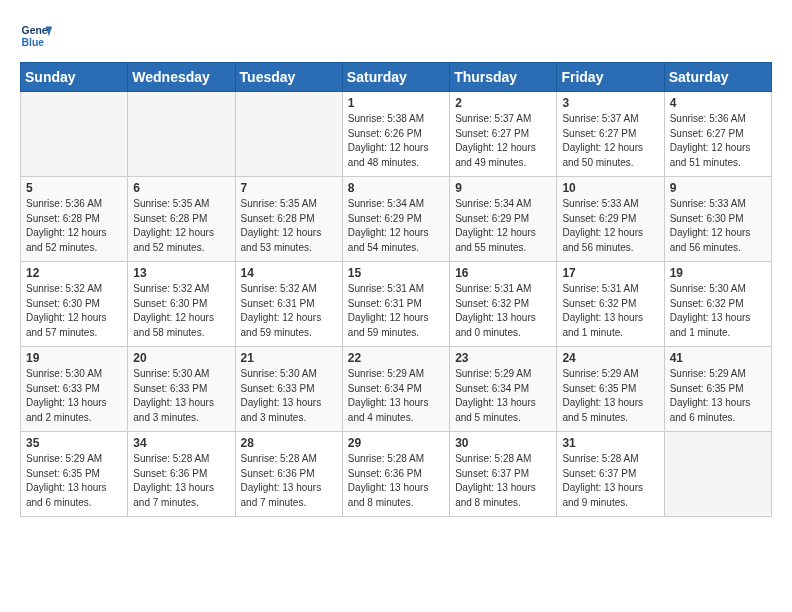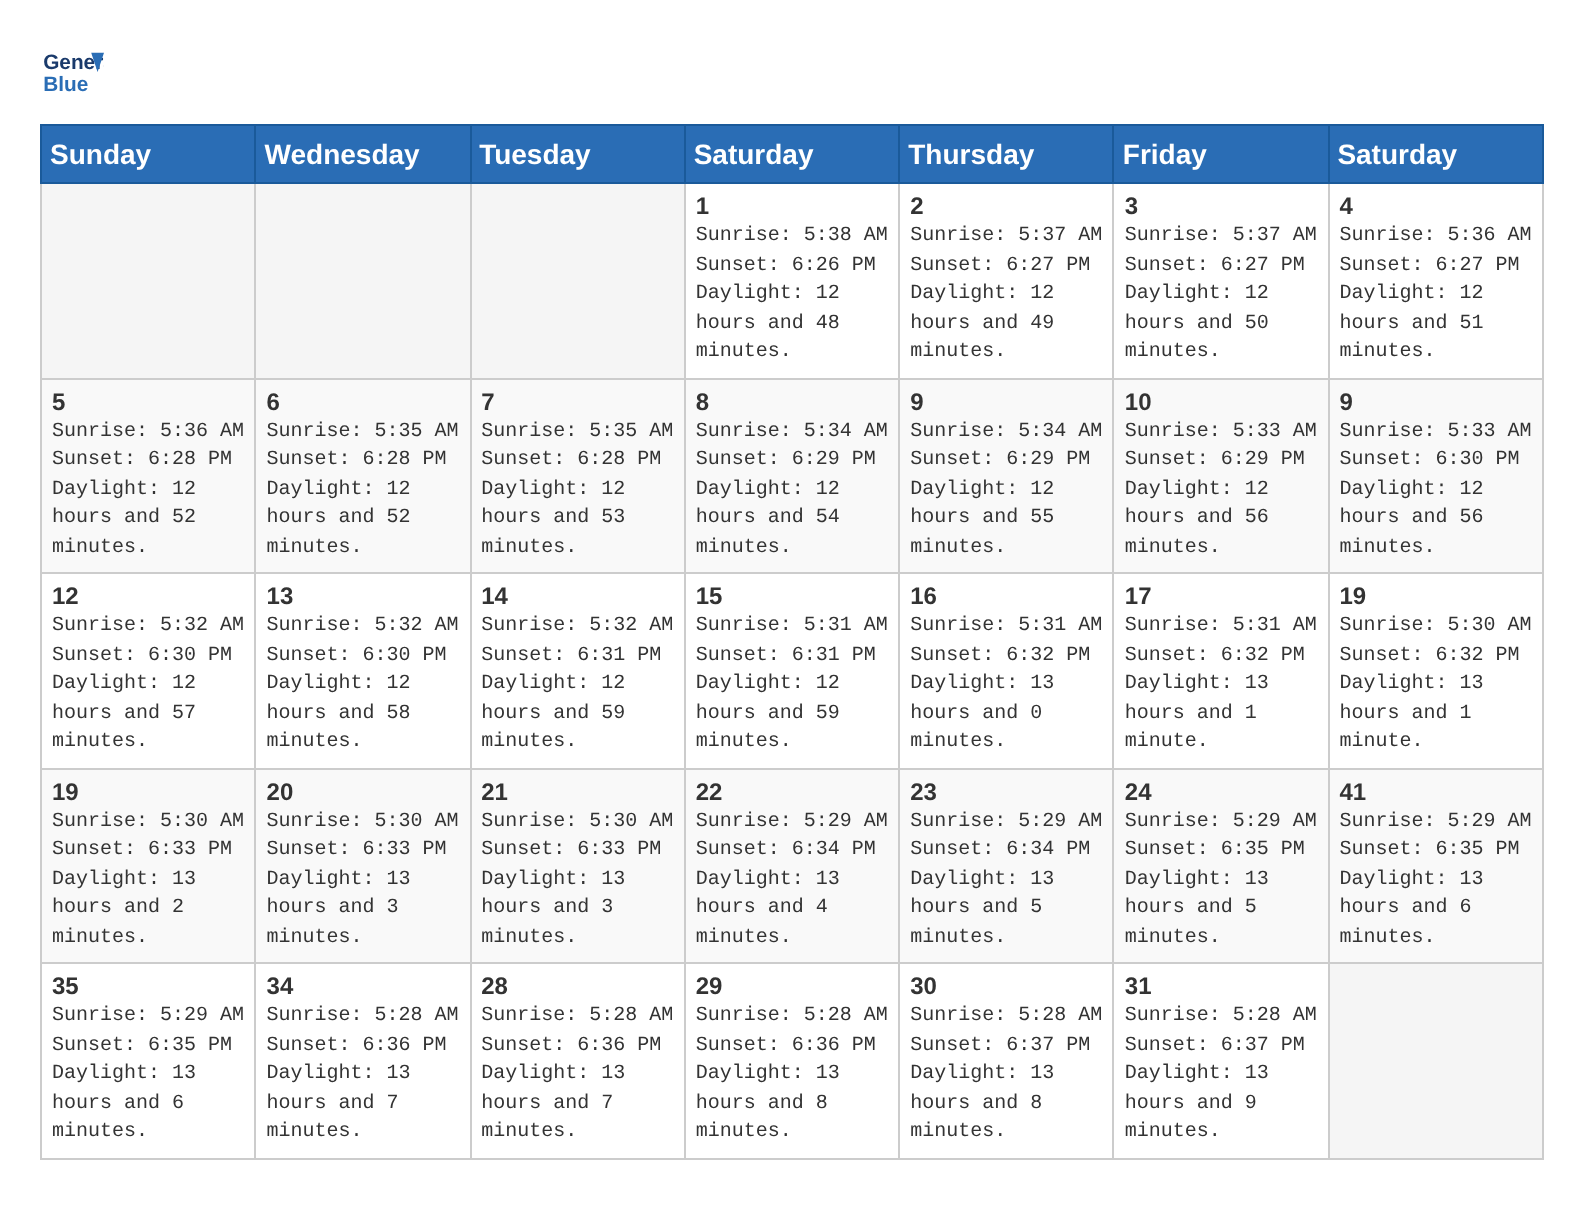--- a/index.html
+++ b/index.html
@@ -70,21 +70,20 @@
     .day-num {
       font-weight: bold;
       font-size: 12px;
       display: block;
       margin-bottom: 2px;
     }
     .day-info {
       font-size: 10px;
       line-height: 1.45;
       color: #333;
-      font-family: Liberation Mono, monospace;
     }
   </style>
 </head>
 <body>
 
 <div class="header">
   <div class="logo">
     <svg class="logo-icon" viewBox="0 0 40 40">
       <text x="2" y="18" font-size="13" font-weight="bold" fill="#1a3a6b" font-family="Arial">General</text>
       <text x="2" y="32" font-size="13" font-weight="bold" fill="#2a6db5" font-family="Arial">Blue</text>

